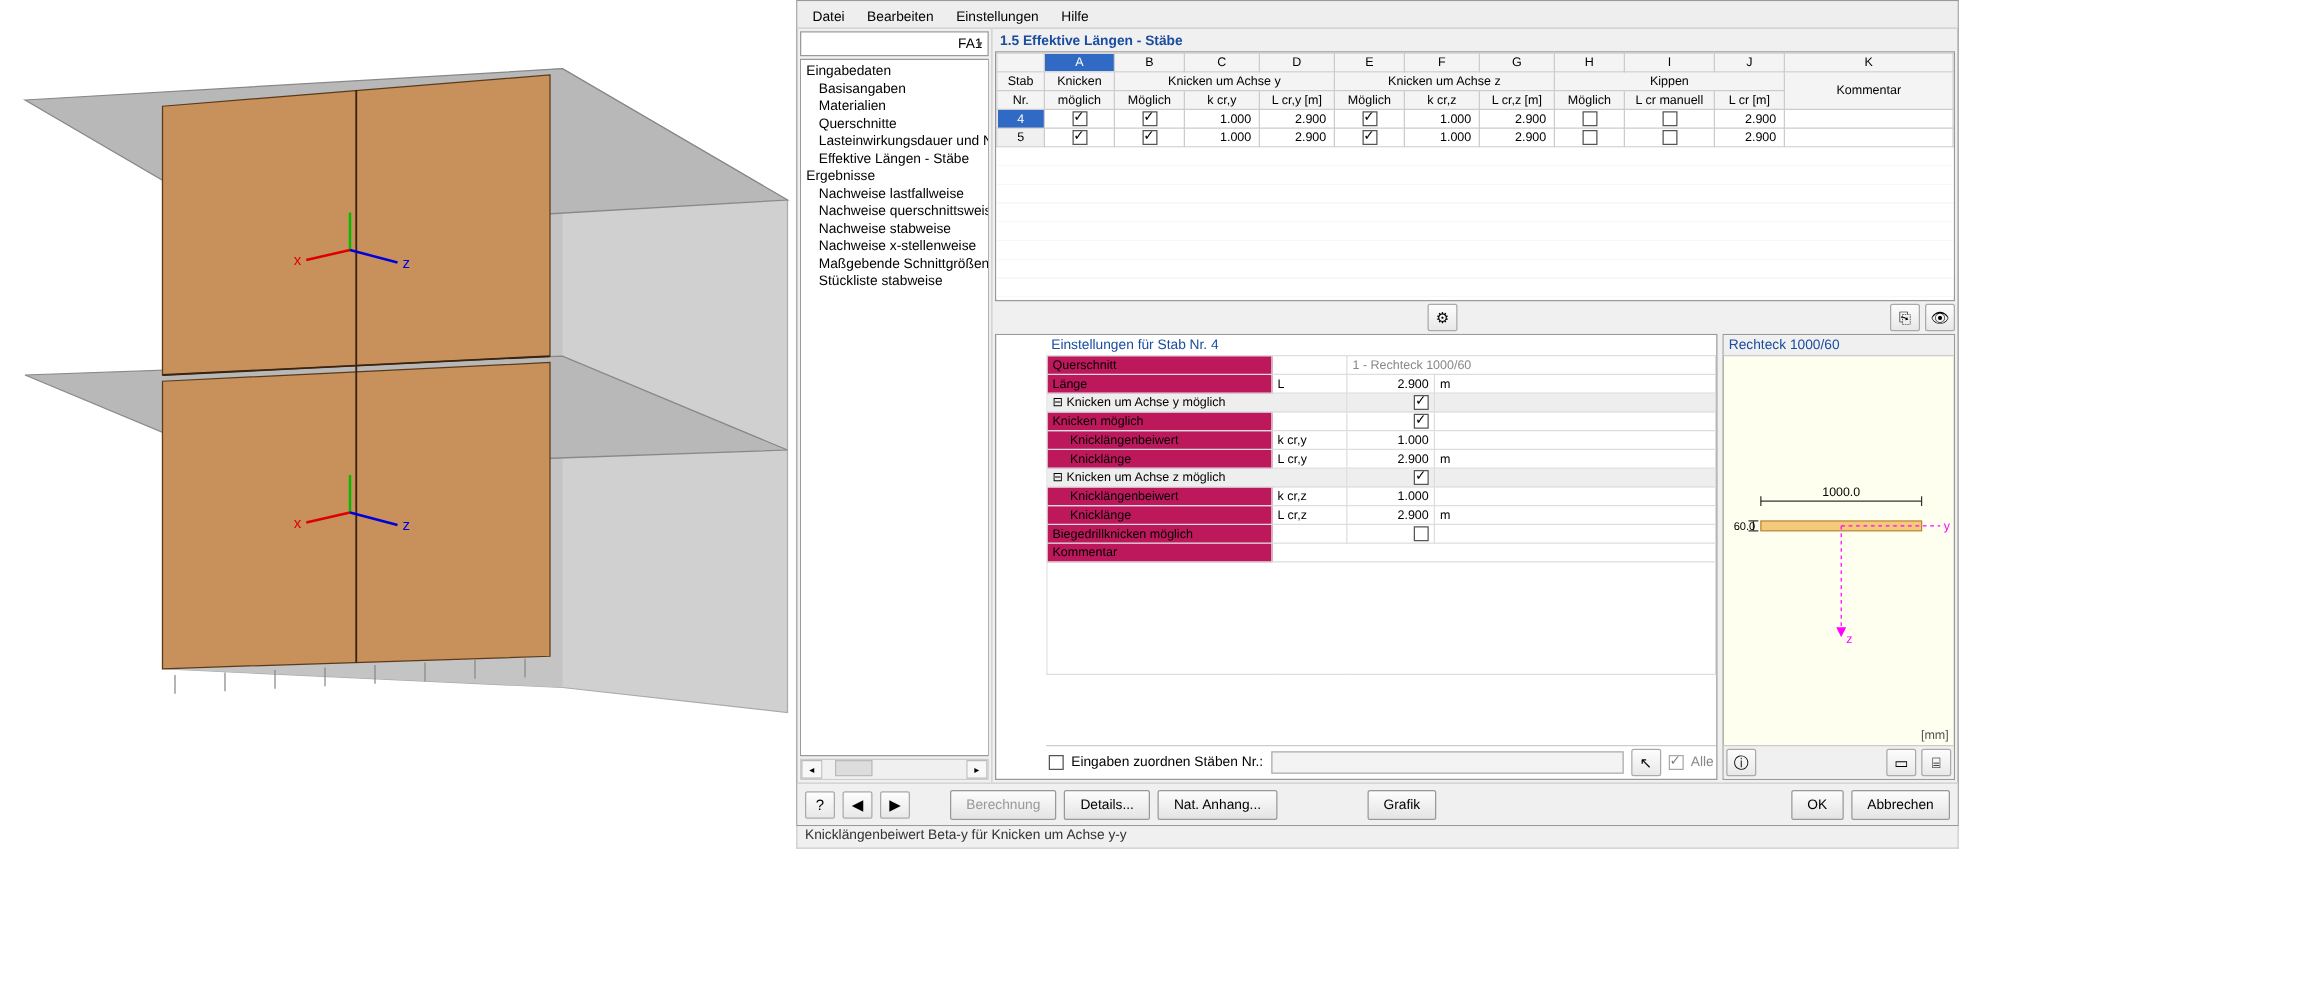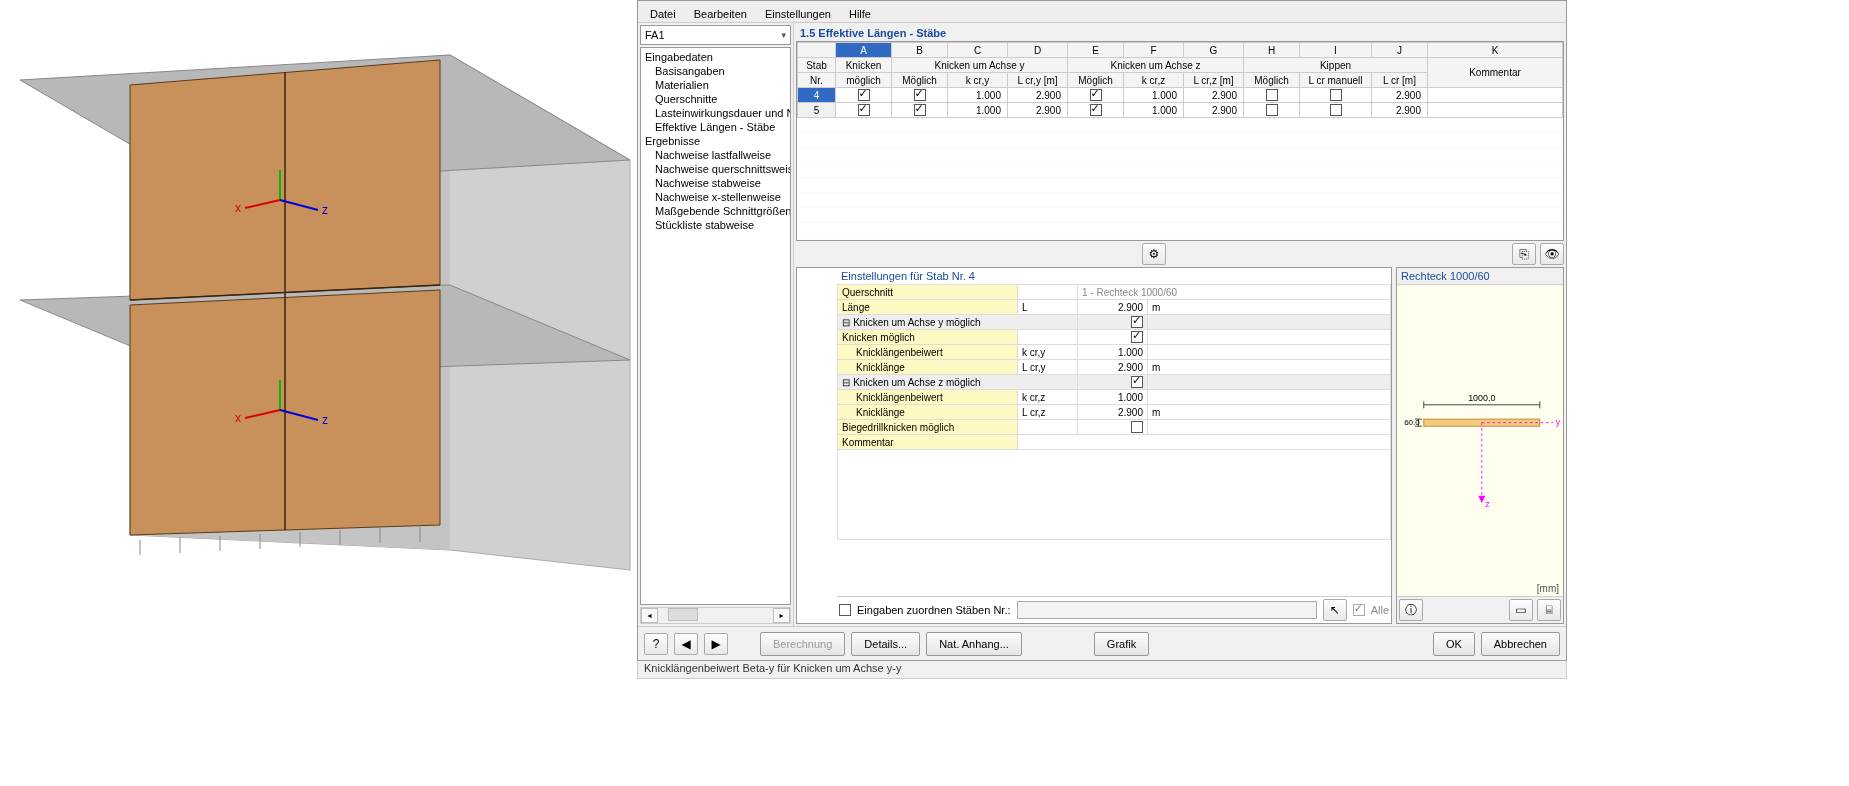--- a/index.html
+++ b/index.html
@@ -6,21 +6,21 @@
 body { font-family: "Segoe UI", Tahoma, sans-serif; font-size: 11px; background: #fff; width: 1849px; height: 786px; position: relative; overflow: hidden; }
 .viewport-3d { position: absolute; left: 0; top: 0; width: 637px; height: 786px; background: #fff; }
 .dialog { position: absolute; left: 637px; top: 0; width: 930px; height: 661px; background: #f0f0f0; border: 1px solid #999; display: flex; flex-direction: column; }
 .dialog-titlebar { height: 22px; background: linear-gradient(#fdfdfd, #e8e8e8); border-bottom: 1px solid #bbb; display: flex; align-items: center; padding: 0 6px; color: #333; }
 .dialog-titlebar .title { flex: 1; }
 .dialog-titlebar .close { width: 46px; height: 18px; border: 1px solid #aaa; border-radius: 3px; background: #f8f8f8; display: flex; align-items: center; justify-content: center; font-size: 10px; cursor: pointer; }
 .menubar { height: 22px; background: #eee; border-bottom: 1px solid #ccc; display: flex; align-items: flex-end; padding: 0 4px; gap: 2px; }
 .menubar span { padding: 2px 8px; cursor: pointer; }
 .dialog-body { flex: 1; display: flex; overflow: hidden; }
 .left-pane { width: 156px; border-right: 1px solid #ccc; background: #f0f0f0; display: flex; flex-direction: column; }
-.combo { margin: 2px; height: 20px; border: 1px solid #999; background: #fff; display: flex; align-items: center; padding: 0 4px; position: relative; }
+.combo { margin: 2px; height: 20px; border: 1px solid #999; background: #fff; display: flex; align-items: center; padding: 0 4px; position: relative; justify-content: flex-end; }
 .combo::after { content: "▾"; position: absolute; right: 4px; font-size: 9px; color: #555; }
 .tree { flex: 1; background: #fff; border: 1px solid #999; margin: 0 2px 2px 2px; padding: 2px 0; overflow: auto; }
 .tree-item { padding: 1px 4px 1px 14px; cursor: pointer; white-space: nowrap; }
 .tree-item.group { padding-left: 4px; font-weight: normal; }
 .hscroll { height: 17px; background: #eee; border: 1px solid #ccc; margin: 0 2px 2px 2px; display: flex; align-items: center; }
 .hscroll .arrow { width: 17px; height: 15px; background: #f8f8f8; border: 1px solid #bbb; display: flex; align-items: center; justify-content: center; font-size: 8px; }
 .hscroll .track { flex: 1; background: #f0f0f0; height: 15px; position: relative; }
 .hscroll .thumb { position: absolute; left: 10px; width: 30px; height: 13px; top: 0; background: #ddd; border: 1px solid #bbb; }
 .right-pane { flex: 1; display: flex; flex-direction: column; padding: 2px; overflow: hidden; }
 .section-title { padding: 2px 4px; color: #1a4ca0; font-weight: bold; }
@@ -36,26 +36,26 @@
 .chk { display: inline-block; width: 12px; height: 12px; border: 1px solid #555; background: #fff; position: relative; vertical-align: middle; }
 .chk.checked::after { content: "✓"; position: absolute; top: -3px; left: 0; font-size: 11px; }
 .icon-row { display: flex; justify-content: space-between; padding: 2px 0; }
 .icon-btn { width: 24px; height: 22px; border: 1px solid #aaa; background: linear-gradient(#fdfdfd,#e8e8e8); display: flex; align-items: center; justify-content: center; font-size: 12px; cursor: pointer; border-radius: 2px; }
 .lower-split { flex: 1; display: flex; gap: 4px; overflow: hidden; }
 .settings-panel { flex: 1; border: 1px solid #999; background: #fff; display: flex; flex-direction: column; padding-left: 40px; }
 .panel-title { padding: 2px 4px; color: #1a4ca0; }
 .prop-grid { flex: 1; overflow: auto; }
 .prop-grid table { width: 100%; border-collapse: collapse; table-layout: fixed; }
 .prop-grid td { border: 1px solid #ddd; height: 15px; font-size: 10px; padding: 0 4px; }
-.prop-grid td.lbl { background: #fef9c3; }
+.prop-grid td.lbl { background: #be185d; }
 .prop-grid td.sub { padding-left: 18px; }
 .prop-grid td.grp { background: #eee; }
 .prop-grid td.val { text-align: right; }
 .prop-grid td.ro { color: #888; }
-.preview-panel { width: 168px; border: 1px solid #999; background: #fffff0; display: flex; flex-direction: column; }
+.preview-panel { width: 186px; border: 1px solid #999; background: #fffff0; display: flex; flex-direction: column; }
 .preview-title { padding: 2px 4px; color: #1a4ca0; background: #f0f0f0; border-bottom: 1px solid #ccc; }
 .preview-canvas { flex: 1; position: relative; }
 .preview-footer { display: flex; justify-content: space-between; padding: 2px; border-top: 1px solid #ccc; background: #f0f0f0; }
 .assign-bar { display: flex; align-items: center; gap: 6px; padding: 2px; border-top: 1px solid #ccc; }
 .assign-bar input[type=text] { flex: 1; max-width: 320px; height: 18px; border: 1px solid #aaa; padding: 0 4px; background: #f3f3f3; }
 .dialog-footer { height: 34px; border-top: 1px solid #ccc; background: #f0f0f0; display: flex; align-items: center; padding: 0 6px; gap: 6px; }
 .btn { height: 24px; padding: 0 12px; border: 1px solid #999; background: linear-gradient(#fdfdfd,#e4e4e4); border-radius: 2px; cursor: pointer; display: flex; align-items: center; }
 .btn.disabled { color: #999; }
 .spacer { flex: 1; }
 .statusbar { position: absolute; left: 637px; top: 661px; width: 930px; height: 18px; background: #f0f0f0; border: 1px solid #ccc; border-top: none; padding: 1px 6px; color: #333; }

